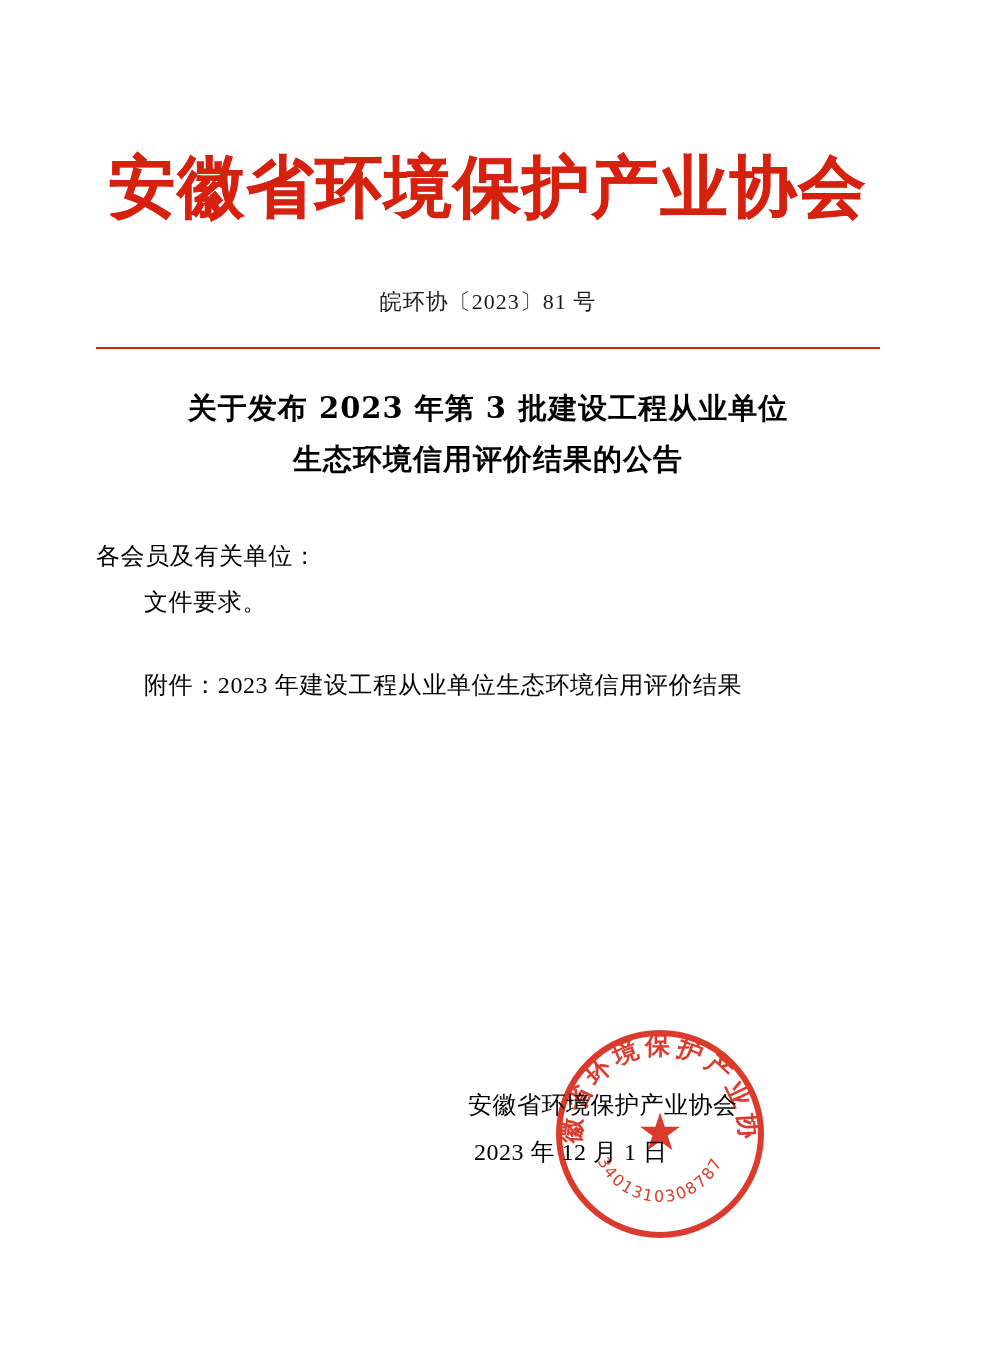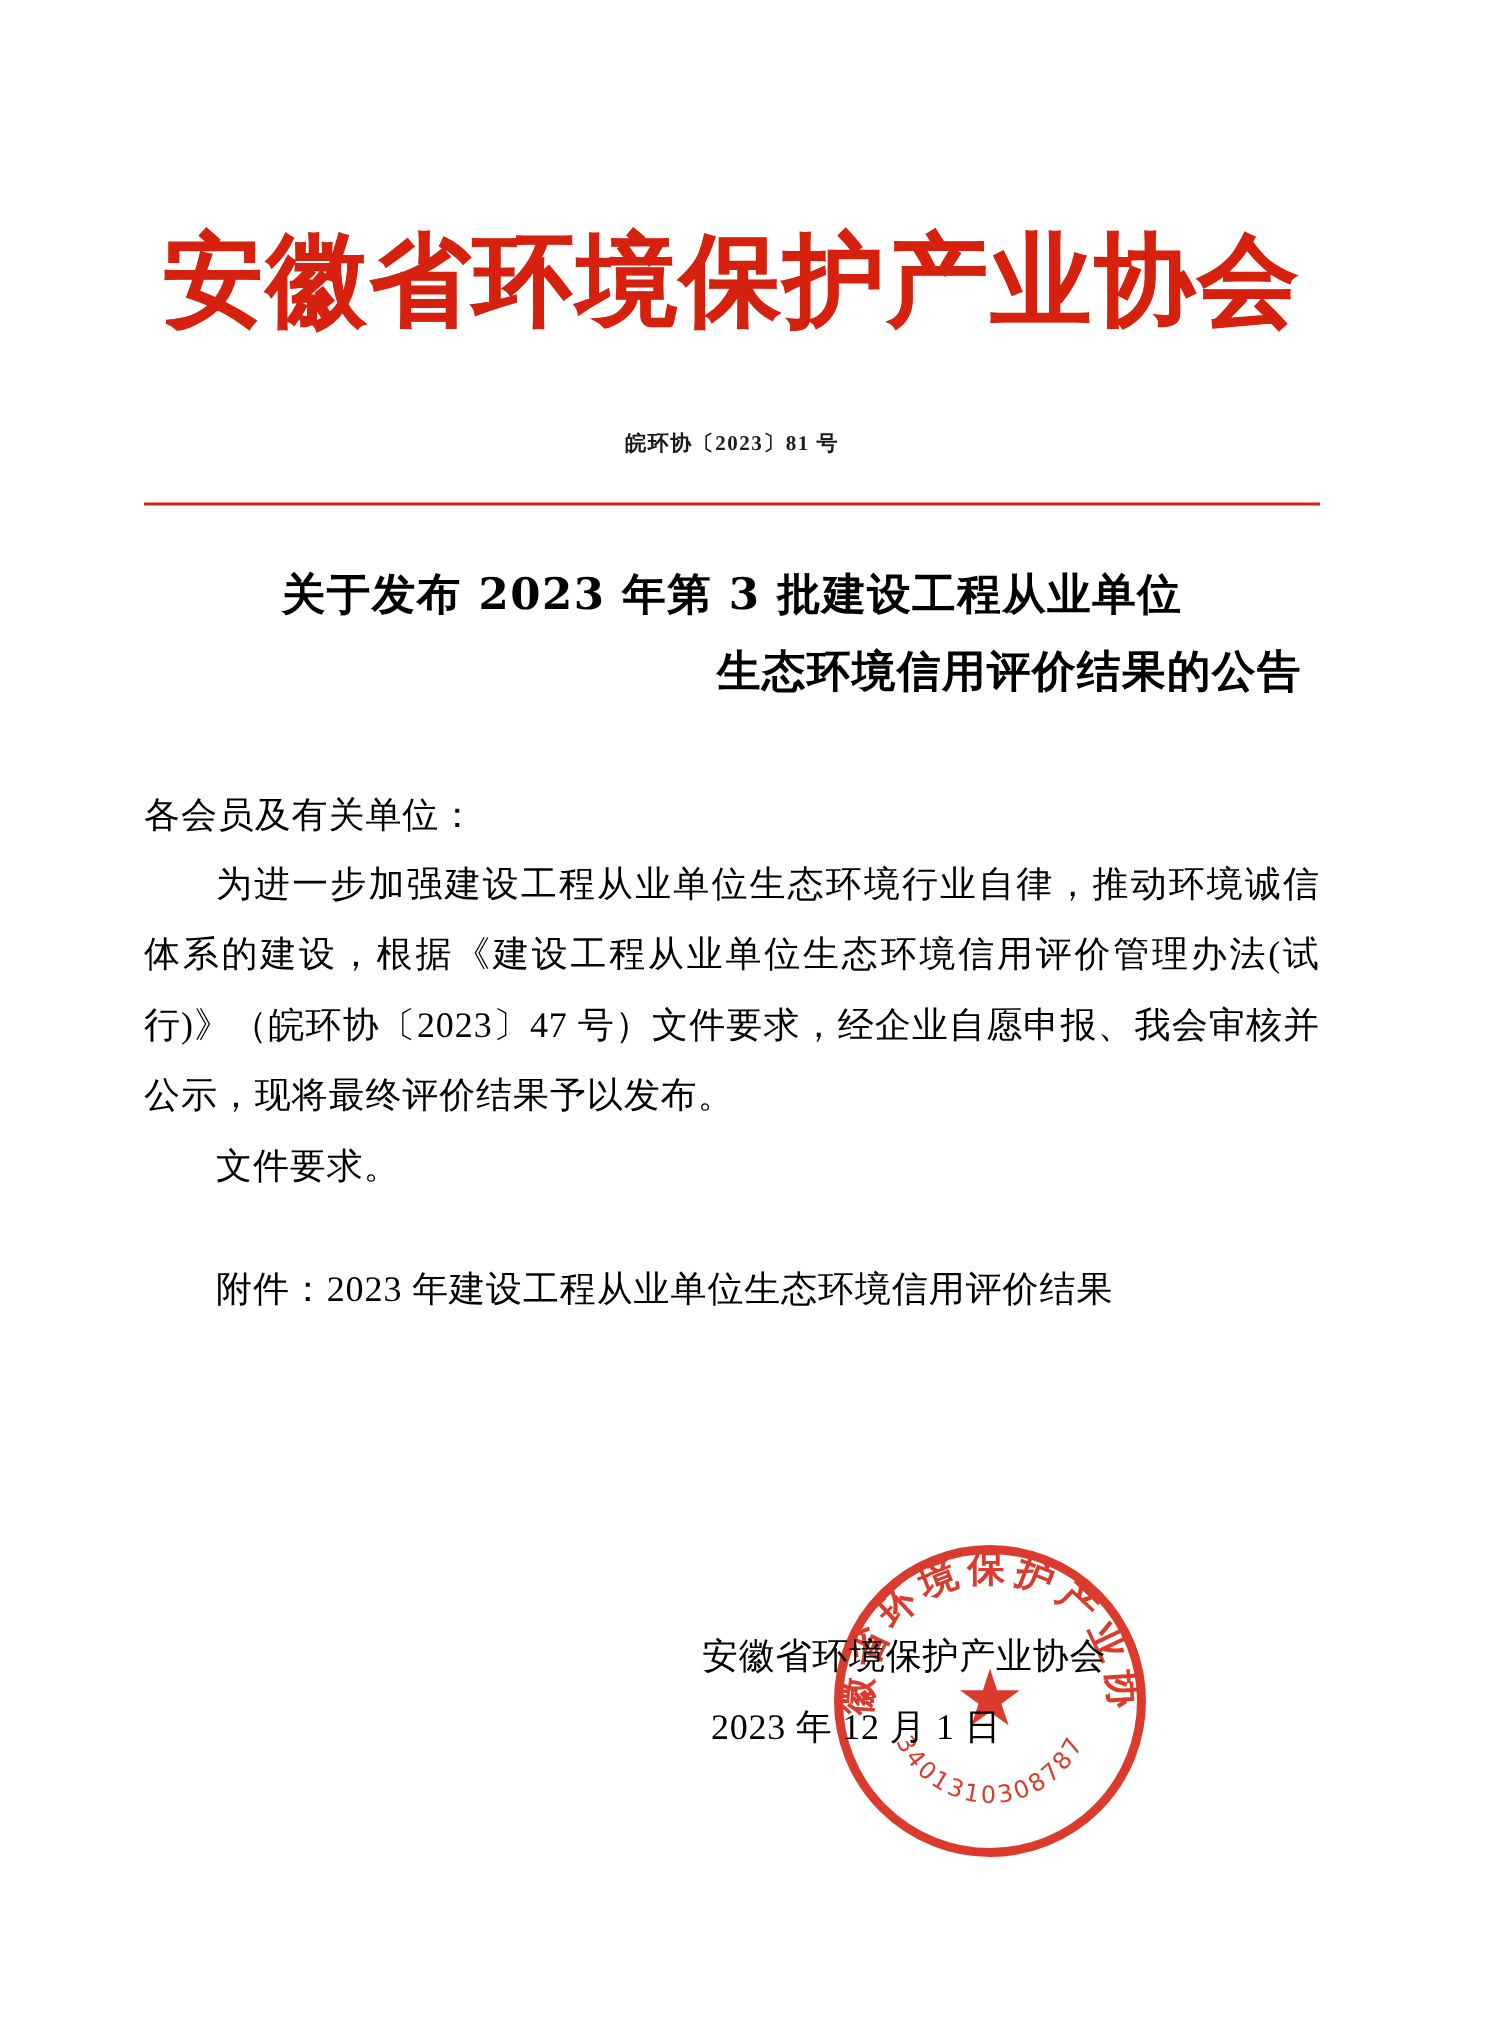--- a/index.html
+++ b/index.html
@@ -35,25 +35,24 @@
     font-size: 67px;
     letter-spacing: 2px;
     line-height: 1.15;
     -webkit-text-stroke: 0.6px #d6210f;
   }
 
   .doc-number {
     margin: 0;
     padding-top: 62px;
     text-align: center;
-    font-size: 14px;
+    font-size: 22px;
     letter-spacing: 1px;
     color: #1a1a1a;
     font-family: "Liberation Serif", "DejaVu Serif", serif;
-    font-weight: bold;
   }
 
   .red-rule {
     margin: 30px auto 0 auto;
     width: 784px;
     height: 2px;
     background: #d6210f;
   }
 
   
@@ -61,21 +60,21 @@
     margin: 0 auto;
     padding-top: 34px;
     width: 760px;
     text-align: center;
     font-size: 29px;
     font-weight: bold;
     line-height: 1.75;
     letter-spacing: 1px;
     font-family: "DejaVu Serif", "Liberation Serif", serif;
   }
-  .doc-title .line2 { display: block; text-align: right; }
+  .doc-title .line2 { display: block; }
 
   
   .body-block {
     margin: 0 auto;
     width: 784px;
     padding-top: 48px;
     font-size: 24px;
     line-height: 1.95;
     letter-spacing: 0.6px;
     text-align: justify;
@@ -132,21 +131,20 @@
 
   <div class="red-rule"></div>
 
   <div class="doc-title">
     <span class="line1">关于发布 2023 年第 3 批建设工程从业单位</span>
     <span class="line2">生态环境信用评价结果的公告</span>
   </div>
 
   <div class="body-block">
     <p class="salutation">各会员及有关单位：</p>
-    <p class="para">为进一步加强建设工程从业单位生态环境行业自律，推动环境诚信体系的建设，根据《建设工程从业单位生态环境信用评价管理办法(试行)》（皖环协〔2023〕47 号）文件要求，经企业自愿申报、我会审核并公示，现将最终评价结果予以发布。</p>
     <p class="para">文件要求。</p>
     <p class="attachment">附件：2023 年建设工程从业单位生态环境信用评价结果</p>
   </div>
 
   <div class="seal">
     <svg width="224" height="224" viewBox="0 0 224 224" xmlns="http://www.w3.org/2000/svg">
       <defs>
         <path id="sealArcTop" d="M 32,112 A 80,80 0 0 1 192,112"></path>
         <path id="sealArcBottom" d="M 44,112 A 68,68 0 0 0 180,112"></path>
       </defs>

